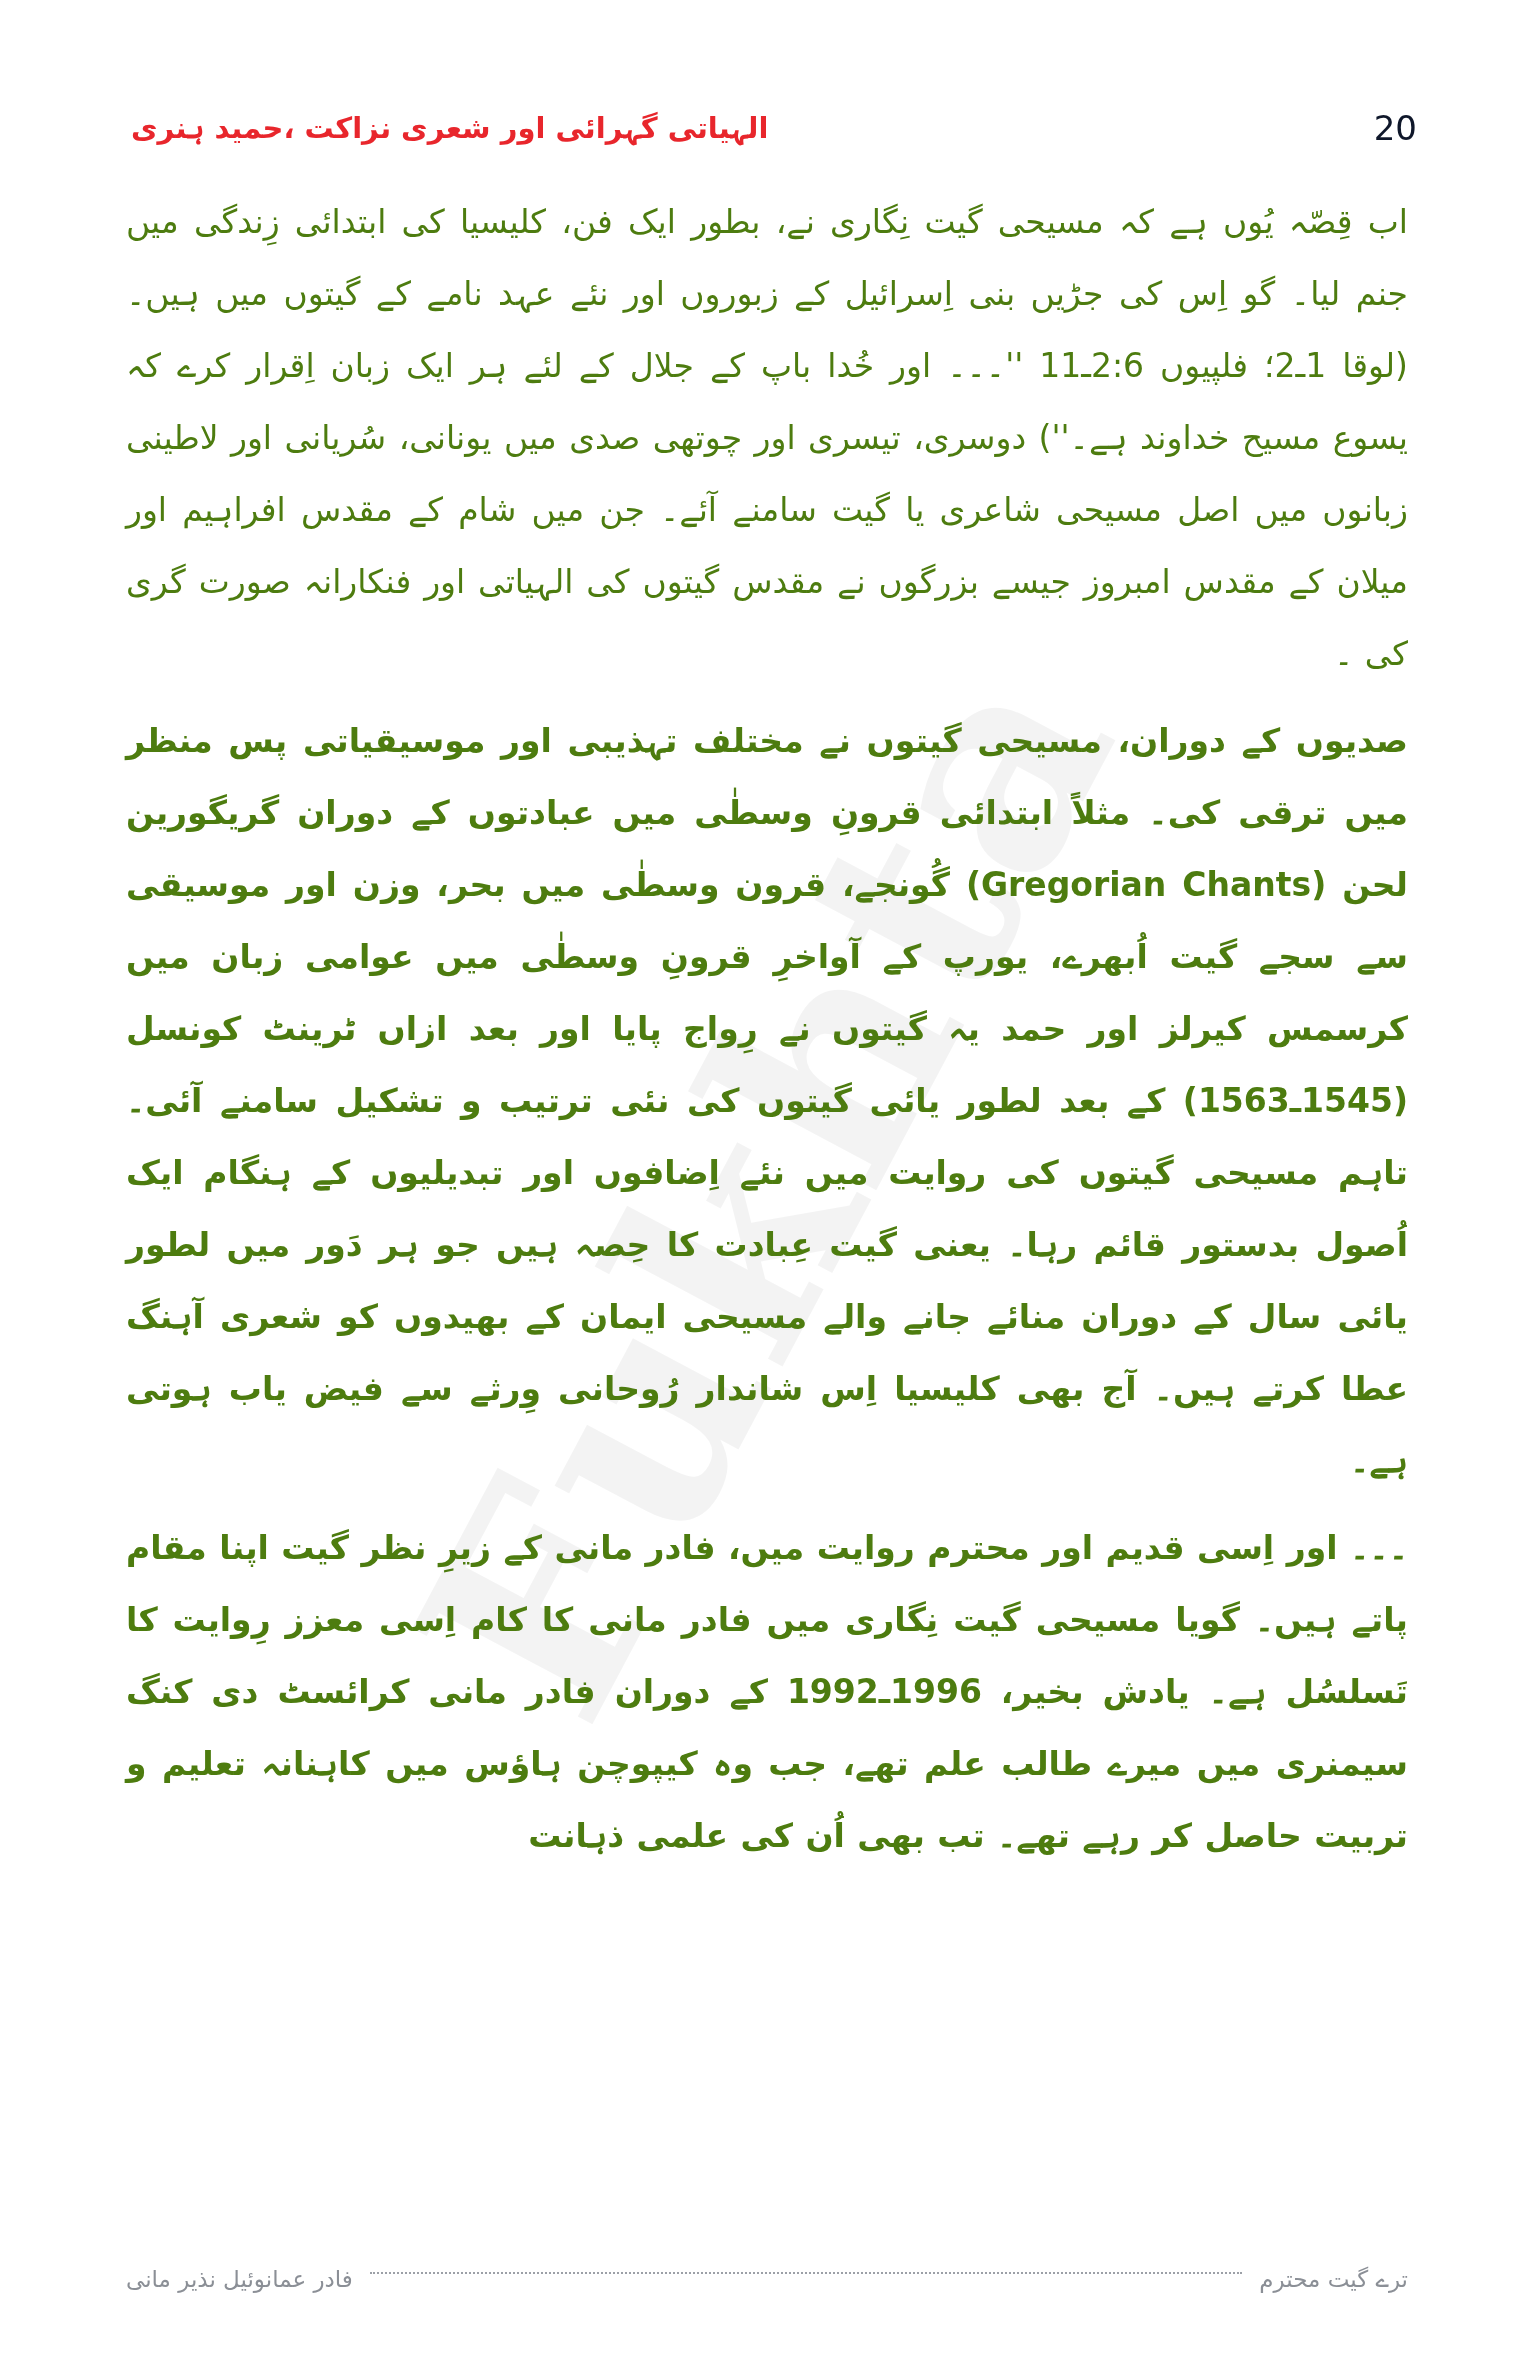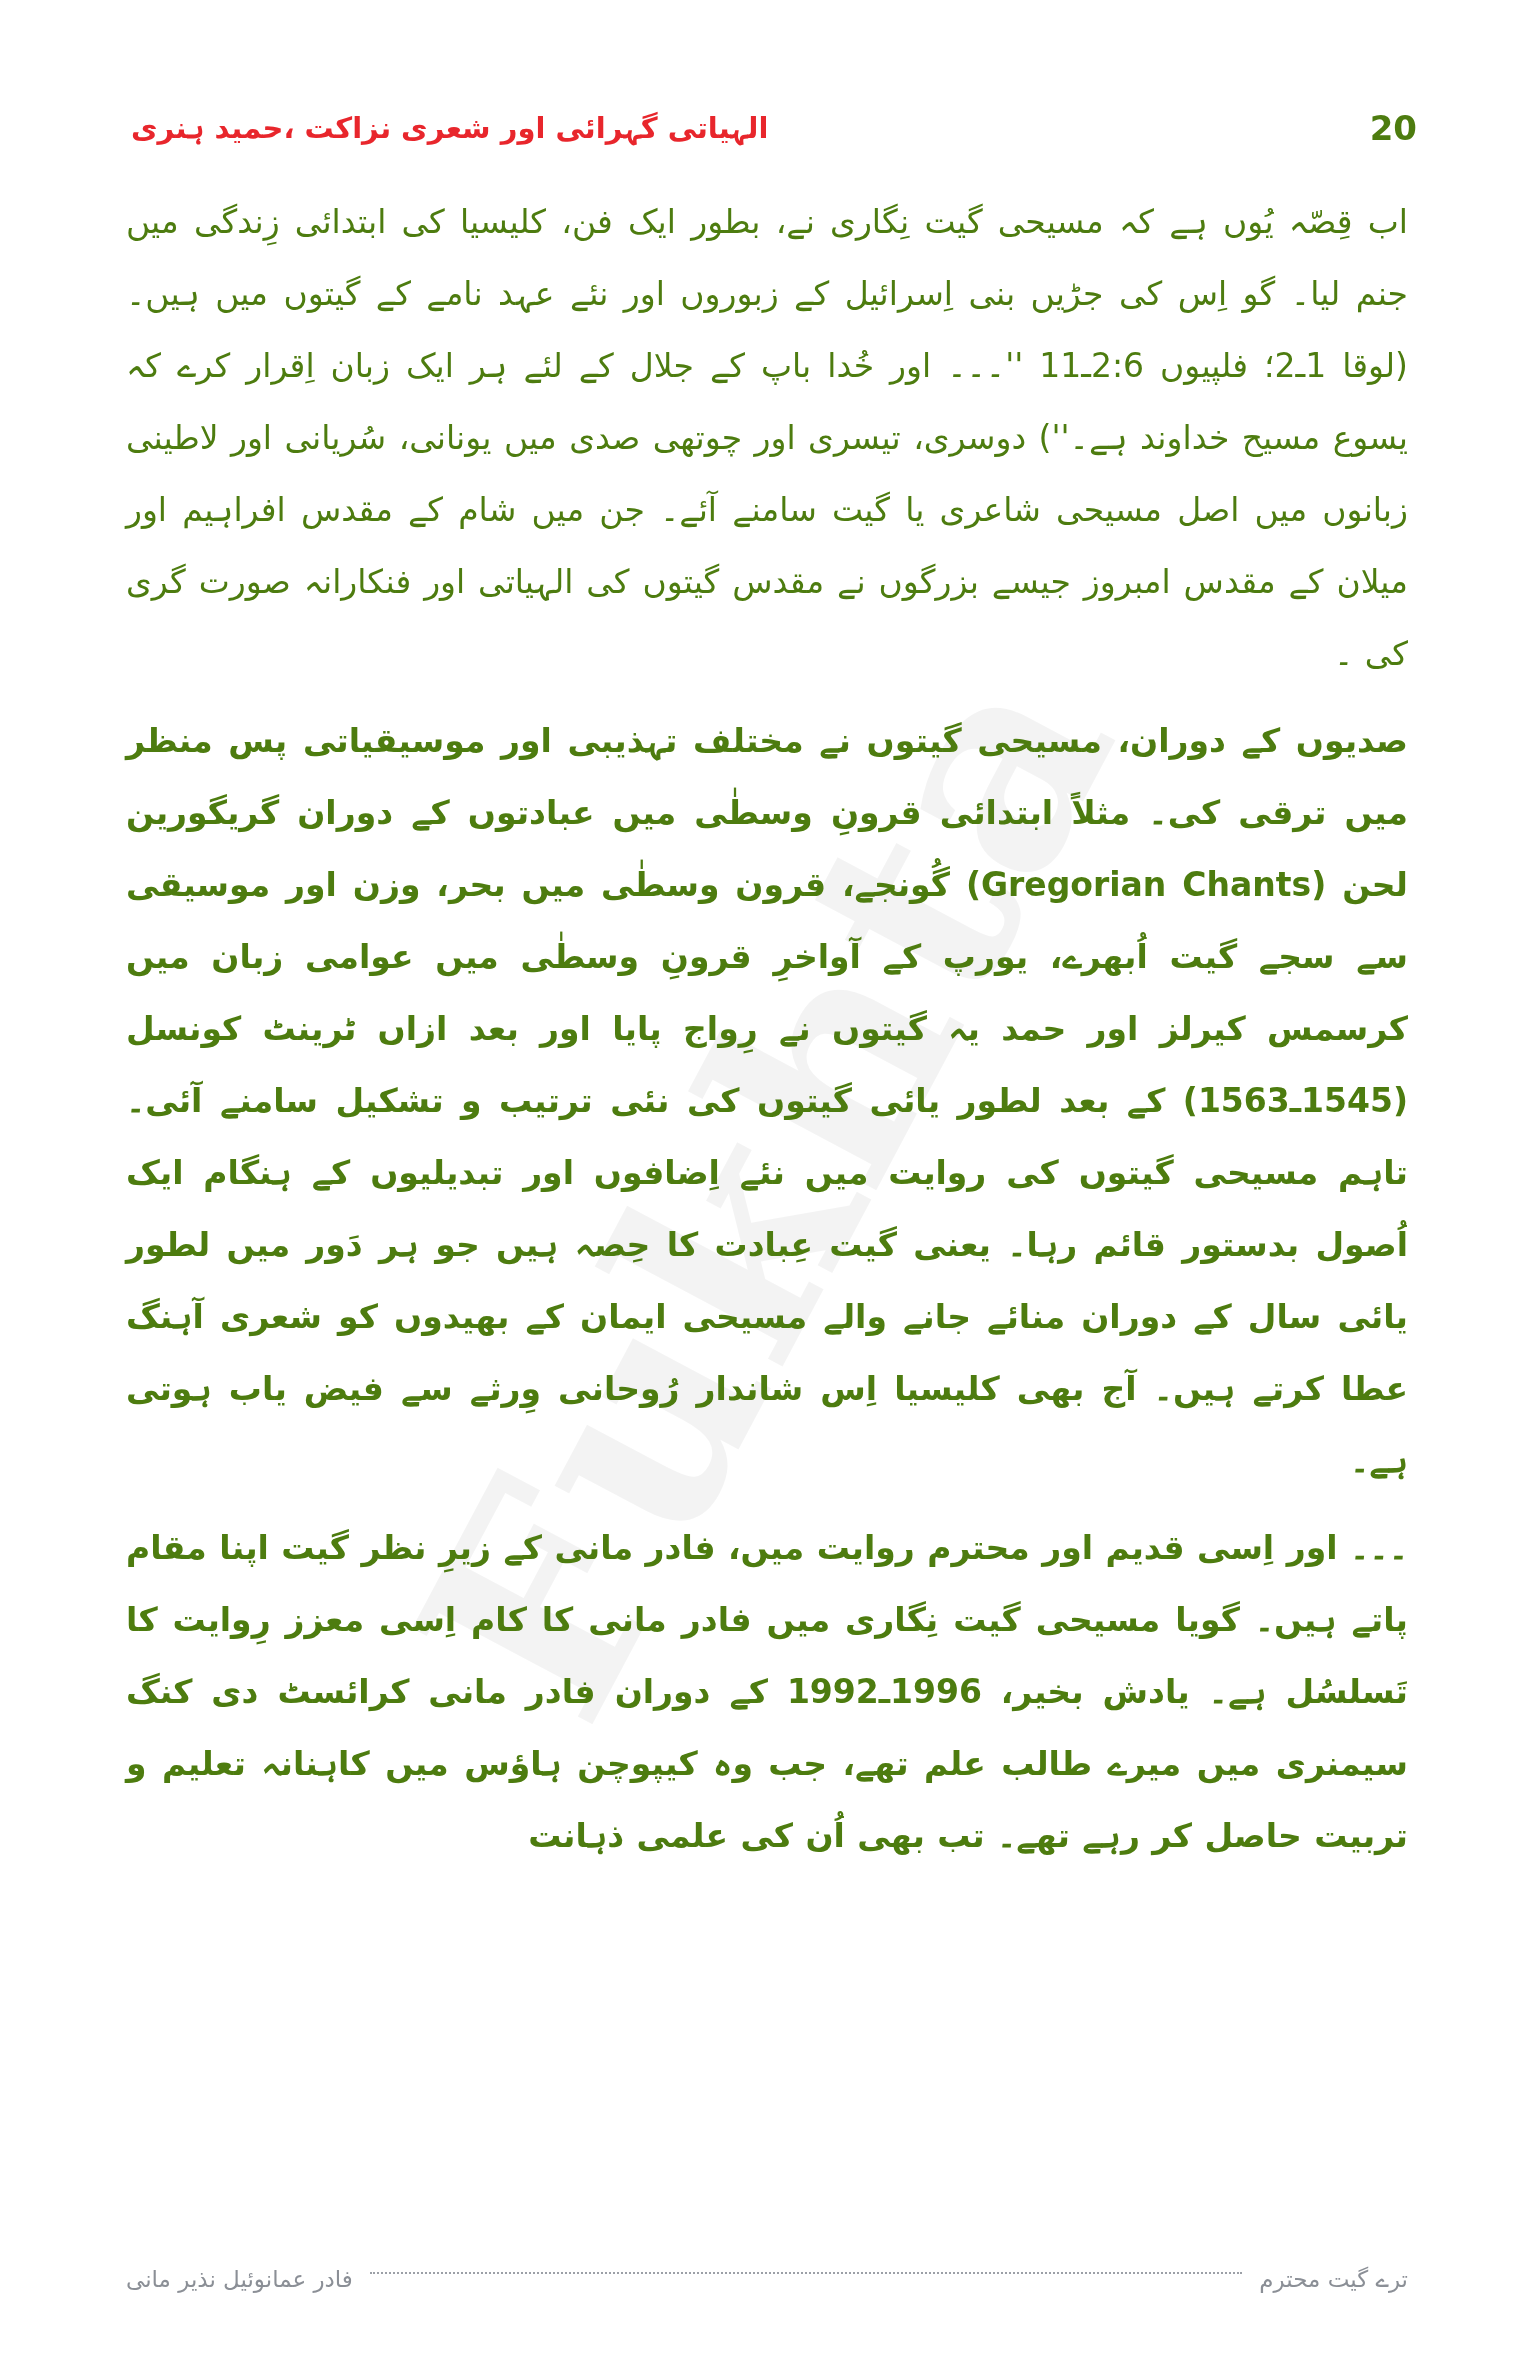--- a/index.html
+++ b/index.html
@@ -63,22 +63,22 @@
     font-size: 29px;
     font-weight: 600;
     color: #e8262c;
     direction: rtl;
     white-space: nowrap;
     line-height: 1.25;
   }
   .page-number {
     font-family: "DejaVu Sans", "Liberation Sans", sans-serif;
     font-size: 34px;
-    font-weight: 700;
-    color: #4d7c0f;
+    font-weight: 400;
+    color: #0f172a;
     direction: ltr;
   }
 
   
   .page-body {
     position: absolute;
     z-index: 1;
     top: 186px;
     left: 126px;
     right: 126px;

